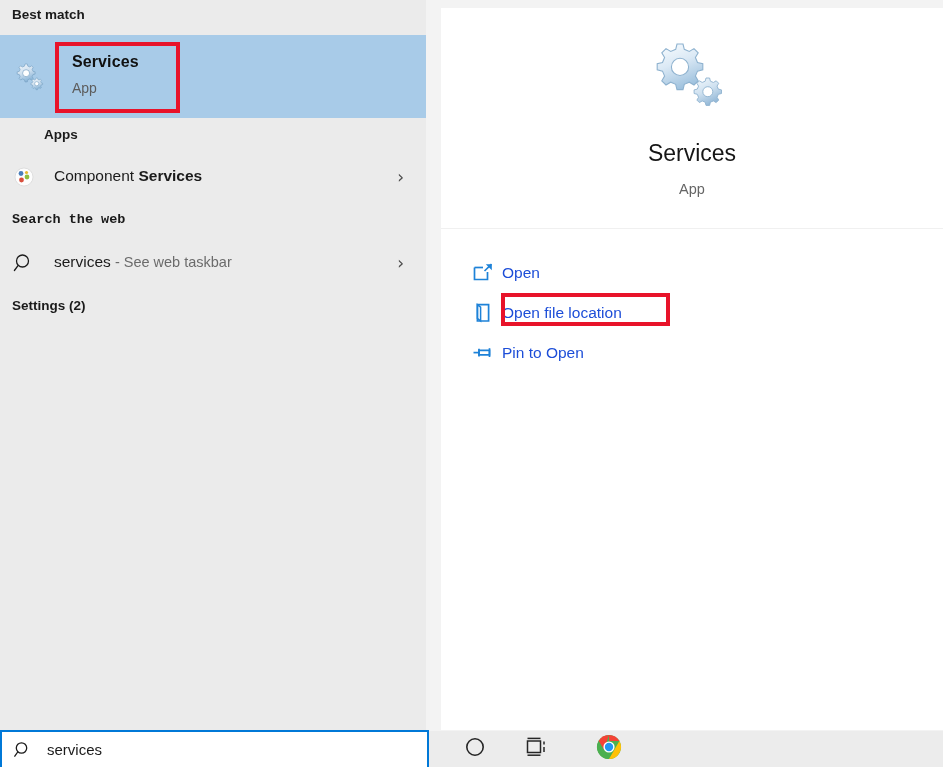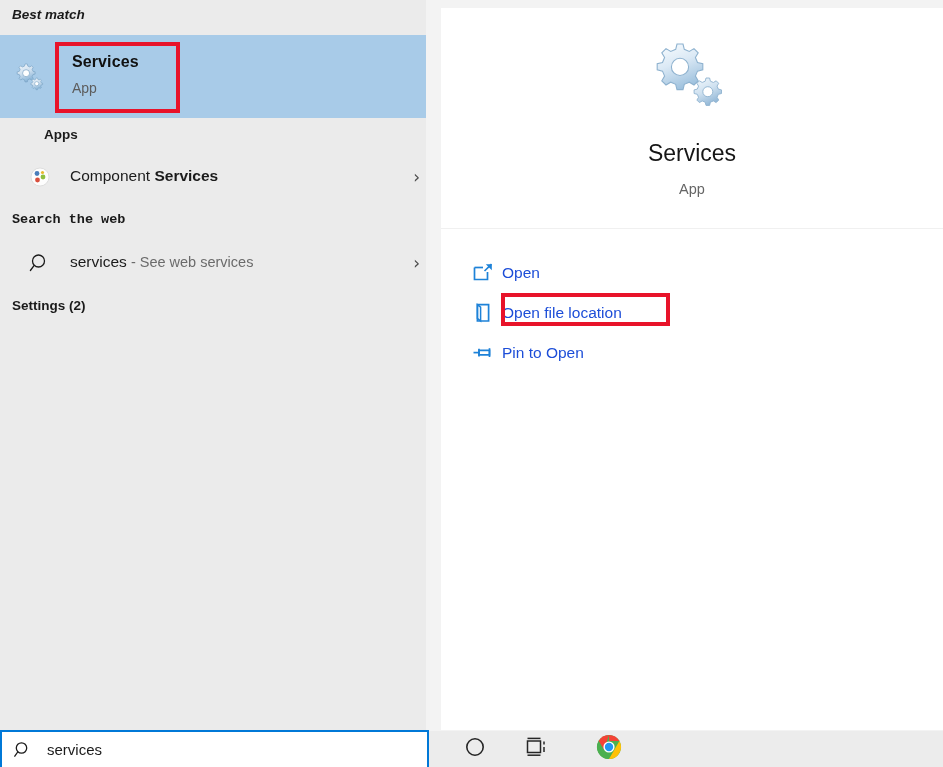--- a/index.html
+++ b/index.html
@@ -24,21 +24,21 @@
     width: 426px;
     height: 730px;
     background: #ebebeb;
   }
   .section-header {
     font-size: 13.5px;
     font-weight: bold;
     color: #1a1a1a;
     padding-left: 12px;
   }
-  #hdr-best-match { position: absolute; left: 0; top: 7px; font-style: italic; }
+  #hdr-best-match { position: absolute; left: 0; top: 7px; }
   #hdr-apps       { position: absolute; left: 0; top: 127px; padding-left: 44px; }
   #hdr-web        { position: absolute; left: 0; top: 212px; font-family: Liberation Mono, monospace; }
   #hdr-settings   { position: absolute; left: 0; top: 298px; }
 
   .best-match-row {
     position: absolute;
     left: 0; top: 35px;
     width: 426px;
     height: 83px;
     background: #a8cbe8;
@@ -69,21 +69,21 @@
   .redbox-bm {
     position: absolute;
     left: 55px; top: 42px;
     width: 125px; height: 71px;
     border: 4px solid #e8132a;
     pointer-events: none;
   }
 
   .result-row {
     position: absolute;
-    left: 16px;
+    left: 0;
     width: 426px;
     height: 46px;
   }
   #row-component-services { top: 154px; }
   #row-web-search         { top: 240px; }
 
   .row-icon {
     position: absolute;
     left: 12px; top: 11px;
     width: 24px; height: 24px;
@@ -282,21 +282,21 @@
     <div class="section-header" id="hdr-web">Search the web</div>
 
     <div class="result-row" id="row-web-search">
       <span class="row-icon">
         <svg width="24" height="24" viewBox="0 0 24 24">
           <circle cx="10.5" cy="10" r="6" fill="none" stroke="#1b1b1b" stroke-width="1.3"></circle>
           <line x1="5.8" y1="14.8" x2="2.4" y2="19.5" stroke="#1b1b1b" stroke-width="1.3" stroke-linecap="round"></line>
         </svg>
       </span>
       <span class="row-label">
-        <span>services</span><span class="muted"> - See web services</span>
+        <span>services</span><span class="muted"> - See web taskbar</span>
       </span>
       <span class="row-chevron">›</span>
     </div>
 
     <div class="section-header" id="hdr-settings">Settings (2)</div>
   </div>
 
   <div class="right-panel">
 
     <div class="app-hero">

